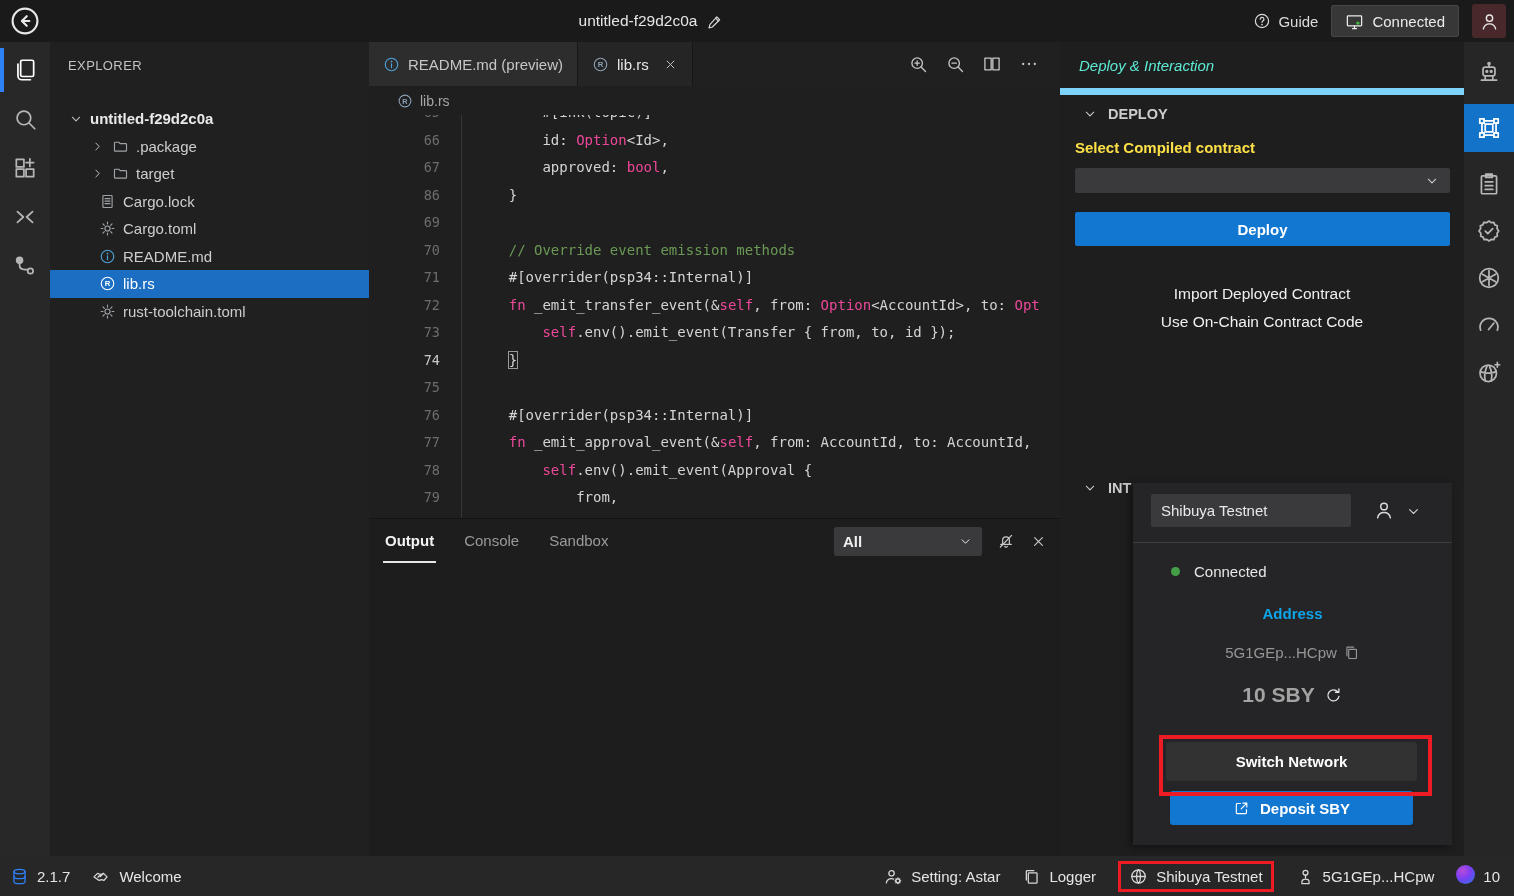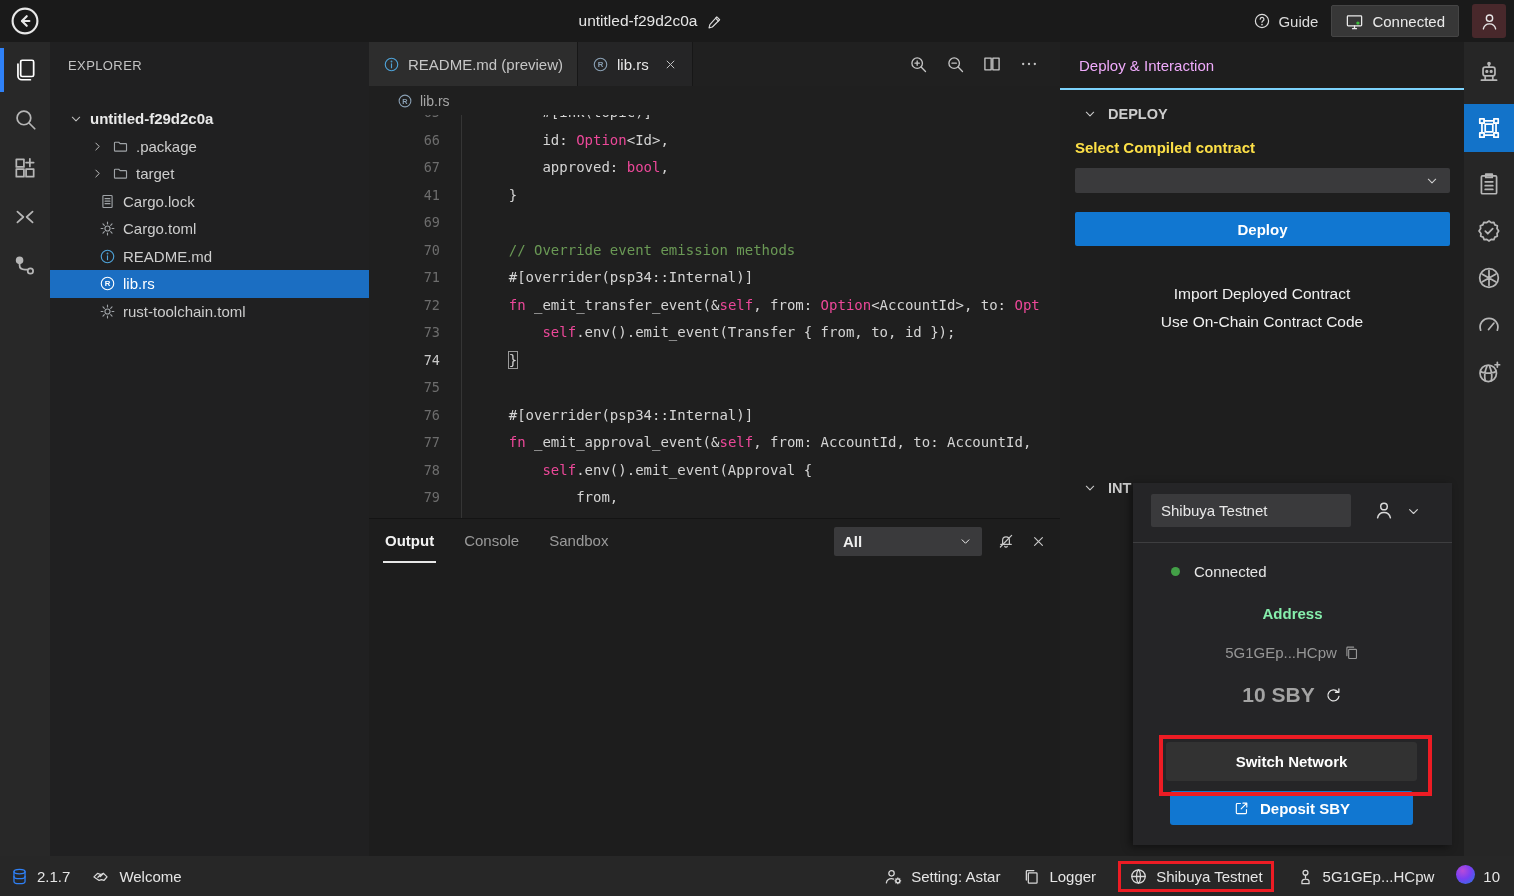--- a/index.html
+++ b/index.html
@@ -63,37 +63,37 @@
   .panel{position:absolute;left:0;top:476px;width:691px;height:338px;background:#1d1d1d;border-top:1px solid #141414;}
   .ptabs{height:44px;display:flex;align-items:stretch;gap:26px;padding-left:14px;position:relative;}
   .ptab{display:flex;align-items:center;color:#9a9a9a;cursor:pointer;border-bottom:2px solid transparent;padding:0 2px;}
   .ptab.active{color:#f2f2f2;border-bottom-color:#e7e7e7;font-weight:bold;}
   .pctrl{position:absolute;right:0;top:0;height:44px;display:flex;align-items:center;gap:15px;padding-right:13px;margin-left:27px;}
   .pselect{width:130px;height:29px;background:#3a3a3c;border-radius:2px;display:flex;align-items:center;justify-content:space-between;padding:0 9px;color:#efefef;font-weight:bold;cursor:pointer;}
   .picon{color:#c9c9c9;cursor:pointer;}
 
   
   .rpanel{left:1060px;top:42px;width:404px;height:814px;background:#1e1e1e;}
-  .rp-header{height:46px;display:flex;align-items:center;padding-left:19px;color:#f0abfc;border-bottom:2px solid #7dd3fc;}
+  .rp-header{height:46px;display:flex;align-items:center;padding-left:19px;color:#5eead4;border-bottom:7px solid #7dd3fc;font-style:italic;}
   .sechead{position:absolute;display:flex;align-items:center;gap:10px;color:#cccccc;font-weight:bold;font-size:14.5px;}
   .sel-label{position:absolute;left:15px;top:97px;color:#fde047;font-weight:bold;}
   .cselect{position:absolute;left:15px;top:126px;width:375px;height:25px;background:#3a3a3c;border-radius:2px;display:flex;align-items:center;justify-content:flex-end;padding-right:10px;box-sizing:border-box;color:#cfcfcf;cursor:pointer;}
   .deploybtn{position:absolute;left:15px;top:170px;width:375px;height:34px;border:none;border-radius:2px;color:#fff;font-weight:bold;font-size:15px;font-family:inherit;cursor:pointer;}
   .rp-links{position:absolute;left:0;top:243px;width:404px;text-align:center;}
   .rp-link{display:block;color:#f0f0f0;margin-bottom:10px;cursor:pointer;text-decoration:none;font-size:15.5px;}
 
   
   .wcard{position:absolute;left:73px;top:441px;width:319px;height:362px;background:#252527;box-shadow:-3px 2px 8px rgba(0,0,0,.45);z-index:2;}
   .winput{position:absolute;left:18px;top:11px;width:200px;height:33px;background:#3a3a3c;border:none;border-radius:2px;color:#e8e8e8;font-size:15px;font-family:inherit;padding:0 10px;box-sizing:border-box;}
   .wperson{position:absolute;left:240px;top:16px;color:#d9d9d9;cursor:pointer;}
   .wchev{position:absolute;left:272px;top:20px;color:#cfcfcf;cursor:pointer;}
   .wdivider{position:absolute;left:0;top:59px;width:319px;border-bottom:1px solid #3e3e40;}
   .wstatus{position:absolute;left:38px;top:80px;display:flex;align-items:center;gap:14px;color:#e6e6e6;}
   .wdot{width:9px;height:9px;border-radius:50%;background:#43a047;}
-  .waddrlabel{position:absolute;left:0;top:122px;width:319px;text-align:center;color:#86efac;font-weight:bold;}
+  .waddrlabel{position:absolute;left:0;top:122px;width:319px;text-align:center;color:#0ea5e9;font-weight:bold;}
   .waddr{position:absolute;left:0;top:161px;width:319px;display:flex;justify-content:center;align-items:center;gap:6px;color:#969696;}
   .wbal{position:absolute;left:0;top:200px;width:319px;display:flex;justify-content:center;align-items:center;gap:9px;color:#a3a3a3;font-weight:bold;font-size:21px;}
   .wbal .picon{color:#e8e8e8;}
   .switchbtn{position:absolute;left:33px;top:259px;width:251px;height:39px;background:#323232;border:none;border-radius:3px;color:#fff;font-weight:bold;font-size:15px;font-family:inherit;cursor:pointer;}
   .depositbtn{position:absolute;left:37px;top:308px;width:243px;height:34px;border:none;border-radius:3px;color:#fff;font-weight:bold;font-size:15px;font-family:inherit;cursor:pointer;display:flex;align-items:center;justify-content:center;gap:10px;}
   .annbox-switch{position:absolute;left:26px;top:252px;width:265px;height:53px;border:4px solid #ed1c24;pointer-events:none;z-index:3;}
 
   
   .statusbar{left:0;top:856px;width:1514px;height:40px;background:#272727;display:flex;align-items:center;justify-content:space-between;padding:0 14px 0 10px;box-sizing:border-box;}
   .stgroup{display:flex;align-items:center;gap:22px;}
@@ -347,21 +347,21 @@
             <text x="12" y="16" text-anchor="middle" font-size="11" font-weight="bold" fill="currentColor" stroke="none" font-family="Liberation Sans,sans-serif">R</text>
           </svg>
         </span>
       <span>lib.rs</span>
     </div>
     <div class="code" id="code">
       <div class="guideline"></div>
     <div class="cline" style="margin-top: -16px;"><span class="lnum">65</span><span class="ltext"><span class="tk-d">        #[ink(topic)]</span></span></div>
         <div class="cline"><span class="lnum">66</span><span class="ltext"><span class="tk-d">        id: </span><span class="tk-k">Option</span><span class="tk-d">&lt;Id&gt;,</span></span></div>
         <div class="cline"><span class="lnum">67</span><span class="ltext"><span class="tk-d">        approved: </span><span class="tk-k">bool</span><span class="tk-d">,</span></span></div>
-        <div class="cline"><span class="lnum">41</span><span class="ltext"><span class="tk-d">    }</span></span></div>
+        <div class="cline"><span class="lnum">86</span><span class="ltext"><span class="tk-d">    }</span></span></div>
         <div class="cline"><span class="lnum">69</span><span class="ltext"></span></div>
         <div class="cline"><span class="lnum">70</span><span class="ltext"><span class="tk-c">    // Override event emission methods</span></span></div>
         <div class="cline"><span class="lnum">71</span><span class="ltext"><span class="tk-d">    #[overrider(psp34::Internal)]</span></span></div>
         <div class="cline"><span class="lnum">72</span><span class="ltext"><span class="tk-k">    fn</span><span class="tk-d"> _emit_transfer_event(&amp;</span><span class="tk-k">self</span><span class="tk-d">, from: </span><span class="tk-k">Option</span><span class="tk-d">&lt;AccountId&gt;, to: </span><span class="tk-k">Opt</span></span></div>
         <div class="cline"><span class="lnum">73</span><span class="ltext"><span class="tk-k">        self</span><span class="tk-d">.env().emit_event(Transfer { from, to, id });</span></span></div>
         <div class="cline active"><span class="lnum">74</span><span class="ltext"><span class="tk-d">    </span><span class="tk-cursor">}</span></span></div>
         <div class="cline"><span class="lnum">75</span><span class="ltext"></span></div>
         <div class="cline"><span class="lnum">76</span><span class="ltext"><span class="tk-d">    #[overrider(psp34::Internal)]</span></span></div>
         <div class="cline"><span class="lnum">77</span><span class="ltext"><span class="tk-k">    fn</span><span class="tk-d"> _emit_approval_event(&amp;</span><span class="tk-k">self</span><span class="tk-d">, from: AccountId, to: AccountId,</span></span></div>
         <div class="cline"><span class="lnum">78</span><span class="ltext"><span class="tk-k">        self</span><span class="tk-d">.env().emit_event(Approval {</span></span></div>

